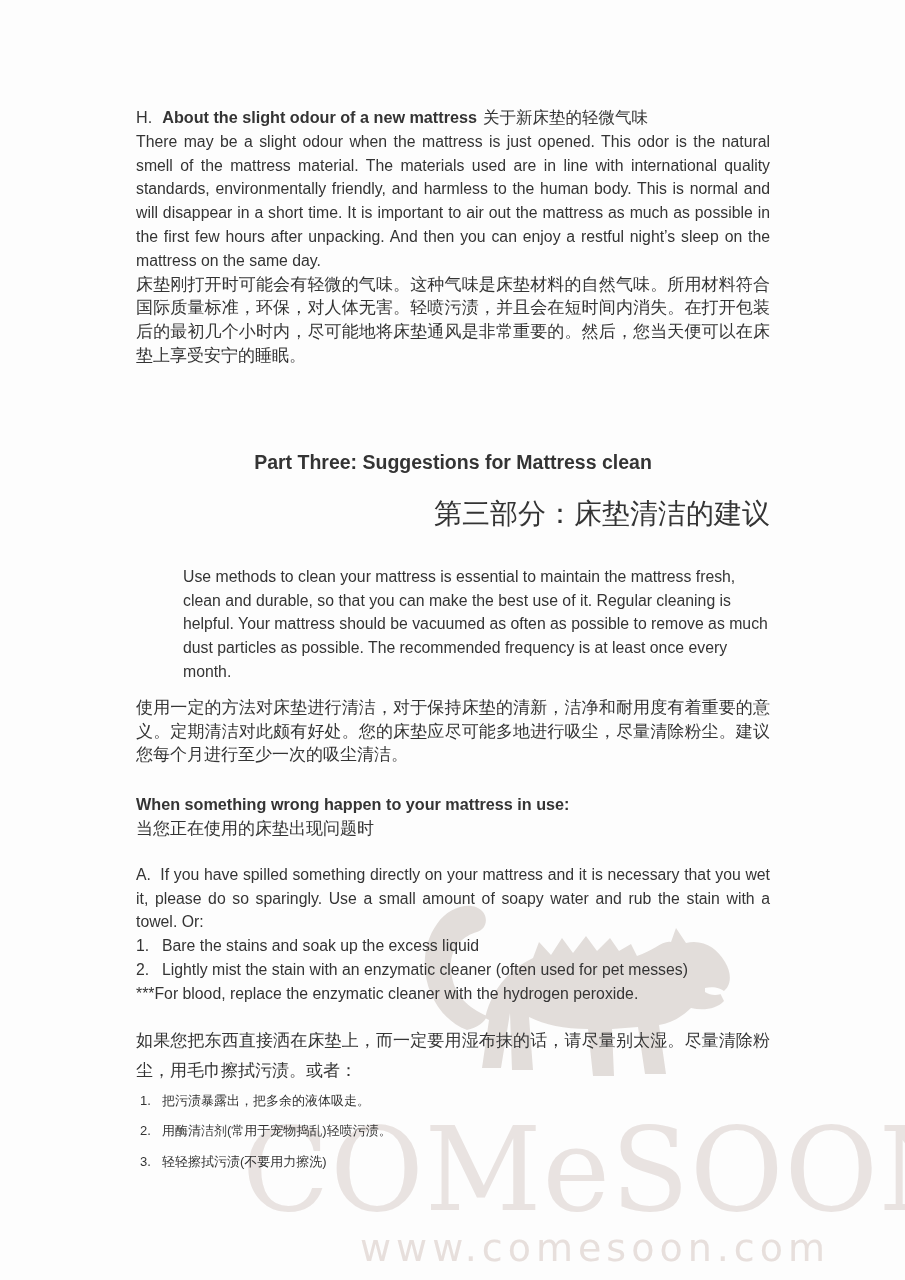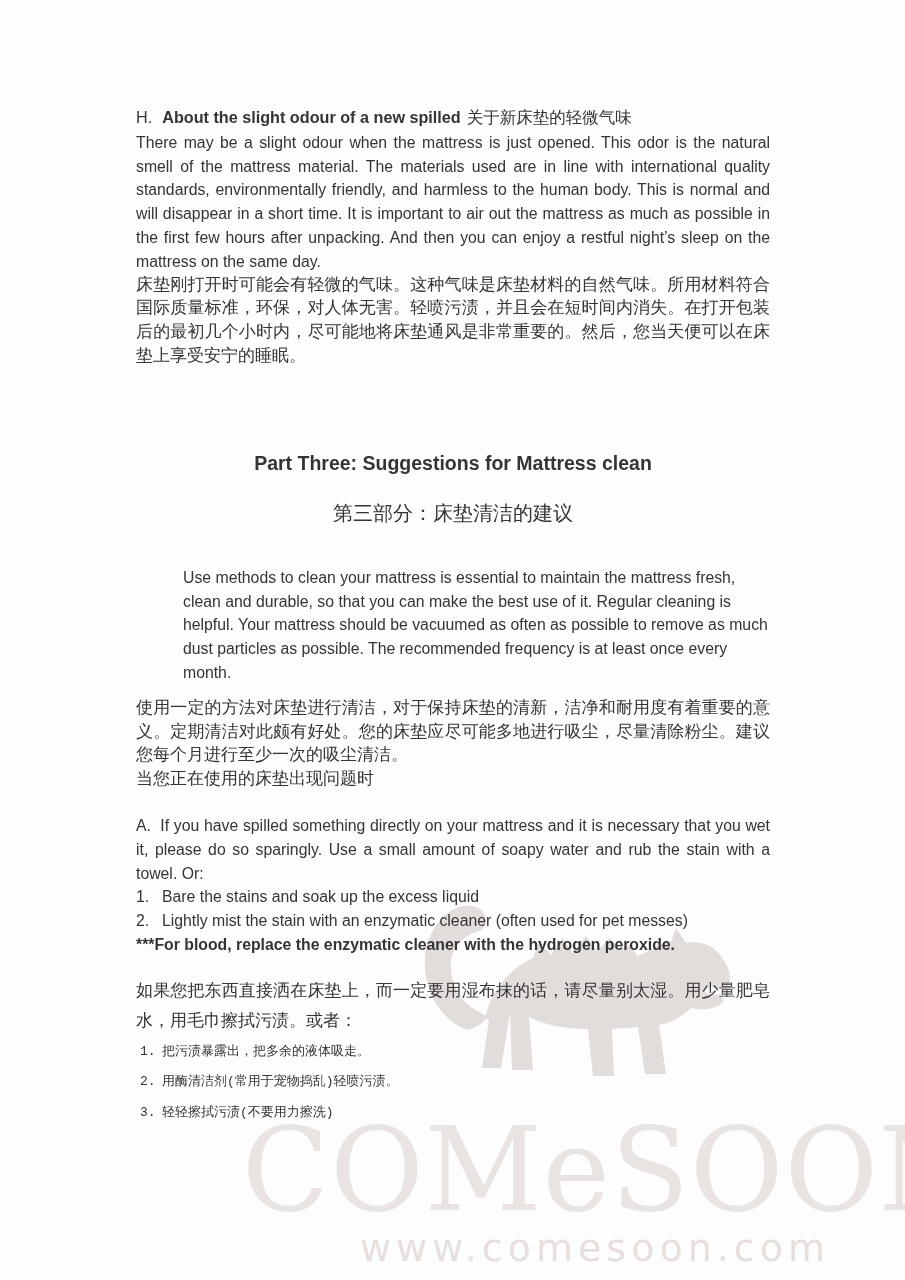--- a/index.html
+++ b/index.html
@@ -24,50 +24,50 @@
   .wm-url{
     position:absolute;left:360px;top:1226px;
     font-family:"DejaVu Sans","Liberation Sans",sans-serif;
     font-size:38px;letter-spacing:5px;
     color:#e7dfdc;white-space:nowrap;
   }
   
   .content{
     position:absolute;left:136px;top:0;width:634px;z-index:1;
   }
-  .zh{font-family:Liberation Mono, monospace;}
+  .zh{font-family:Liberation Sans, sans-serif;}
   .h-title{
     margin-top:106px;
     font-size:16.2px;line-height:23.8px;
   }
   .h-title .marker{margin-right:10px;}
   .h-title .b{font-weight:bold;}
   .h-title .zh{font-size:16.5px;margin-left:6px;}
   .body-en{
     margin:0;font-size:15.8px;line-height:23.8px;text-align:justify;
   }
   .body-zh{
     margin:0;font-size:17px;line-height:23.8px;text-align:justify;
   }
   .part-title{
     margin:82px 0 0 0;text-align:center;
     font-size:19.5px;font-weight:bold;line-height:24px;
   }
   .part-title-zh{
-    margin:27px 0 0 0;text-align:center;
-    font-size:20px;font-weight:normal;line-height:26px;
+    margin:27px 0 0 0;text-align:right;
+    font-size:28px;font-weight:normal;line-height:26px;
   }
   .intro-en{margin-top:38px;text-align:left;margin-left:47px;}
   .intro-zh{margin-top:12px;}
   .when-en{margin-top:26px;font-size:16.2px;font-weight:bold;line-height:23.8px;}
   .when-zh{font-size:17px;line-height:23.8px;}
   .case-a{margin-top:22px;}
   .steps-en{font-size:15.8px;line-height:23.8px;}
   .step .num{display:inline-block;min-width:26px;}
-  .note{font-size:15.8px;line-height:23.8px;font-weight:bold;}
+  .note{font-size:15.8px;line-height:23.8px;}
   .case-a-zh{margin-top:20px;line-height:30px;}
   .steps-zh{font-size:13px;line-height:30.5px;padding-left:4px;}
   .steps-zh .num{display:inline-block;min-width:22px;}
 </style>
 </head>
 <body>
 
 <div class="page">
 
   <div class="watermark">
@@ -89,52 +89,53 @@
 
       <path fill="#fdfdfd" d="M300,92 C308,90 316,92 320,96 C314,100 306,100 300,96 Z"></path>
     </svg>
     <div class="wm-brand">COMeSOON</div>
     <div class="wm-url">www.comesoon.com</div>
   </div>
 
   <div class="content">
 
     <div class="h-title">
-      <span class="marker">H.</span><span class="b">About the slight odour of a new spilled</span><span class="zh">关于新床垫的轻微气味</span>
+      <span class="marker">H.</span><span class="b">About the slight odour of a new mattress</span><span class="zh">关于新床垫的轻微气味</span>
     </div>
 
     <p class="body-en">There may be a slight odour when the mattress is just opened. This odor is the natural smell of the mattress material. The materials used are in line with international quality standards, environmentally friendly, and harmless to the human body. This is normal and will disappear in a short time. It is important to air out the mattress as much as possible in the first few hours after unpacking. And then you can enjoy a restful night’s sleep on the mattress on the same day.</p>
 
     <p class="body-zh zh">床垫刚打开时可能会有轻微的气味。这种气味是床垫材料的自然气味。所用材料符合国际质量标准，环保，对人体无害。轻喷污渍，并且会在短时间内消失。在打开包装后的最初几个小时内，尽可能地将床垫通风是非常重要的。然后，您当天便可以在床垫上享受安宁的睡眠。</p>
 
     <h2 class="part-title">Part Three: Suggestions for Mattress clean</h2>
 
     <h3 class="part-title-zh zh">第三部分：床垫清洁的建议</h3>
 
     <p class="body-en intro-en">Use methods to clean your mattress is essential to maintain the mattress fresh, clean and durable, so that you can make the best use of it. Regular cleaning is helpful. Your mattress should be vacuumed as often as possible to remove as much dust particles as possible. The recommended frequency is at least once every month.</p>
 
     <p class="body-zh zh intro-zh">使用一定的方法对床垫进行清洁，对于保持床垫的清新，洁净和耐用度有着重要的意义。定期清洁对此颇有好处。您的床垫应尽可能多地进行吸尘，尽量清除粉尘。建议您每个月进行至少一次的吸尘清洁。</p>
 
+    <div class="when-en">When something wrong happen to your mattress in use:</div>
 
     <div class="when-zh zh">当您正在使用的床垫出现问题时</div>
 
     <p class="body-en case-a">A.&nbsp; If you have spilled something directly on your mattress and it is necessary that you wet it, please do so sparingly. Use a small amount of soapy water and rub the stain with a towel. Or:</p>
 
     <div class="steps-en">
       <div class="step">
         <span class="num">1.</span><span class="txt">Bare the stains and soak up the excess liquid</span>
       </div>
       <div class="step">
         <span class="num">2.</span><span class="txt">Lightly mist the stain with an enzymatic cleaner (often used for pet messes)</span>
       </div>
     </div>
 
     <div class="note">***For blood, replace the enzymatic cleaner with the hydrogen peroxide.</div>
 
-    <p class="body-zh zh case-a-zh">如果您把东西直接洒在床垫上，而一定要用湿布抹的话，请尽量别太湿。用少量肥皂水，用毛巾擦拭污渍。或者：</p>
+    <p class="body-zh zh case-a-zh">如果您把东西直接洒在床垫上，而一定要用湿布抹的话，请尽量别太湿。尽量清除粉尘，用毛巾擦拭污渍。或者：</p>
 
     <div class="steps-zh zh">
       <div class="step">
         <span class="num">1.</span><span class="txt">把污渍暴露出，把多余的液体吸走。</span>
       </div>
       <div class="step">
         <span class="num">2.</span><span class="txt">用酶清洁剂(常用于宠物捣乱)轻喷污渍。</span>
       </div>
       <div class="step">
         <span class="num">3.</span><span class="txt">轻轻擦拭污渍(不要用力擦洗)</span>

